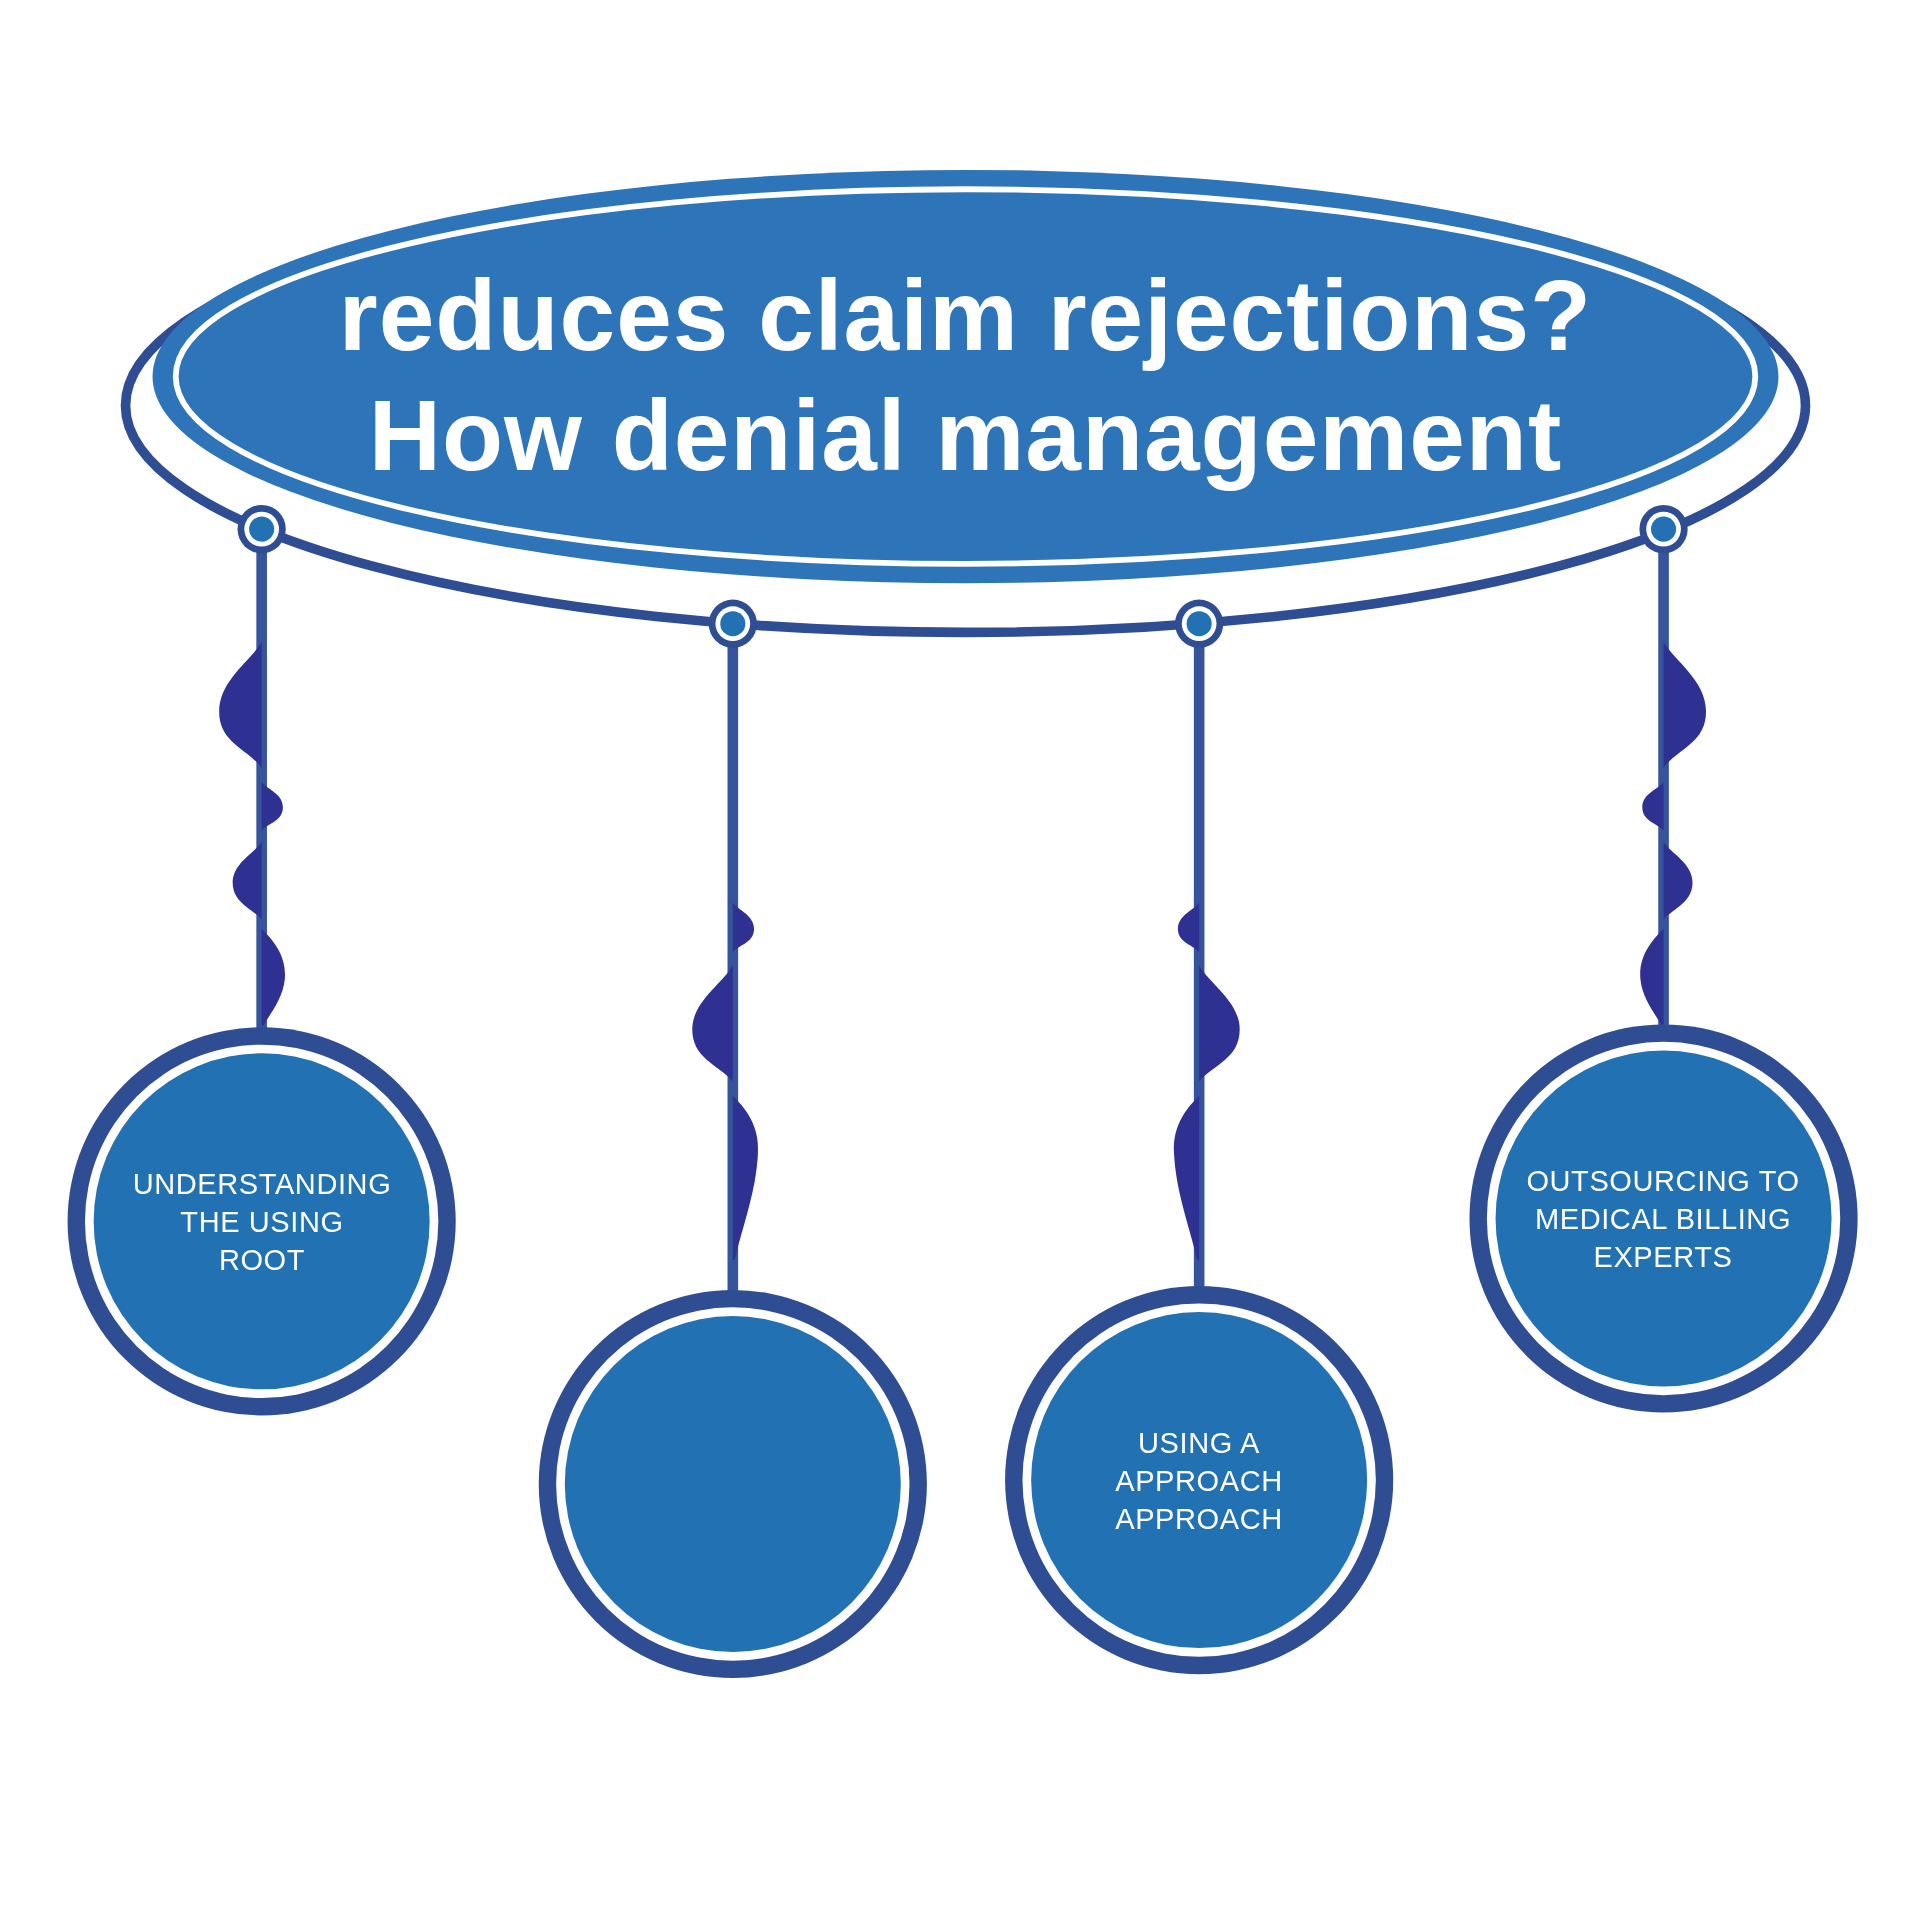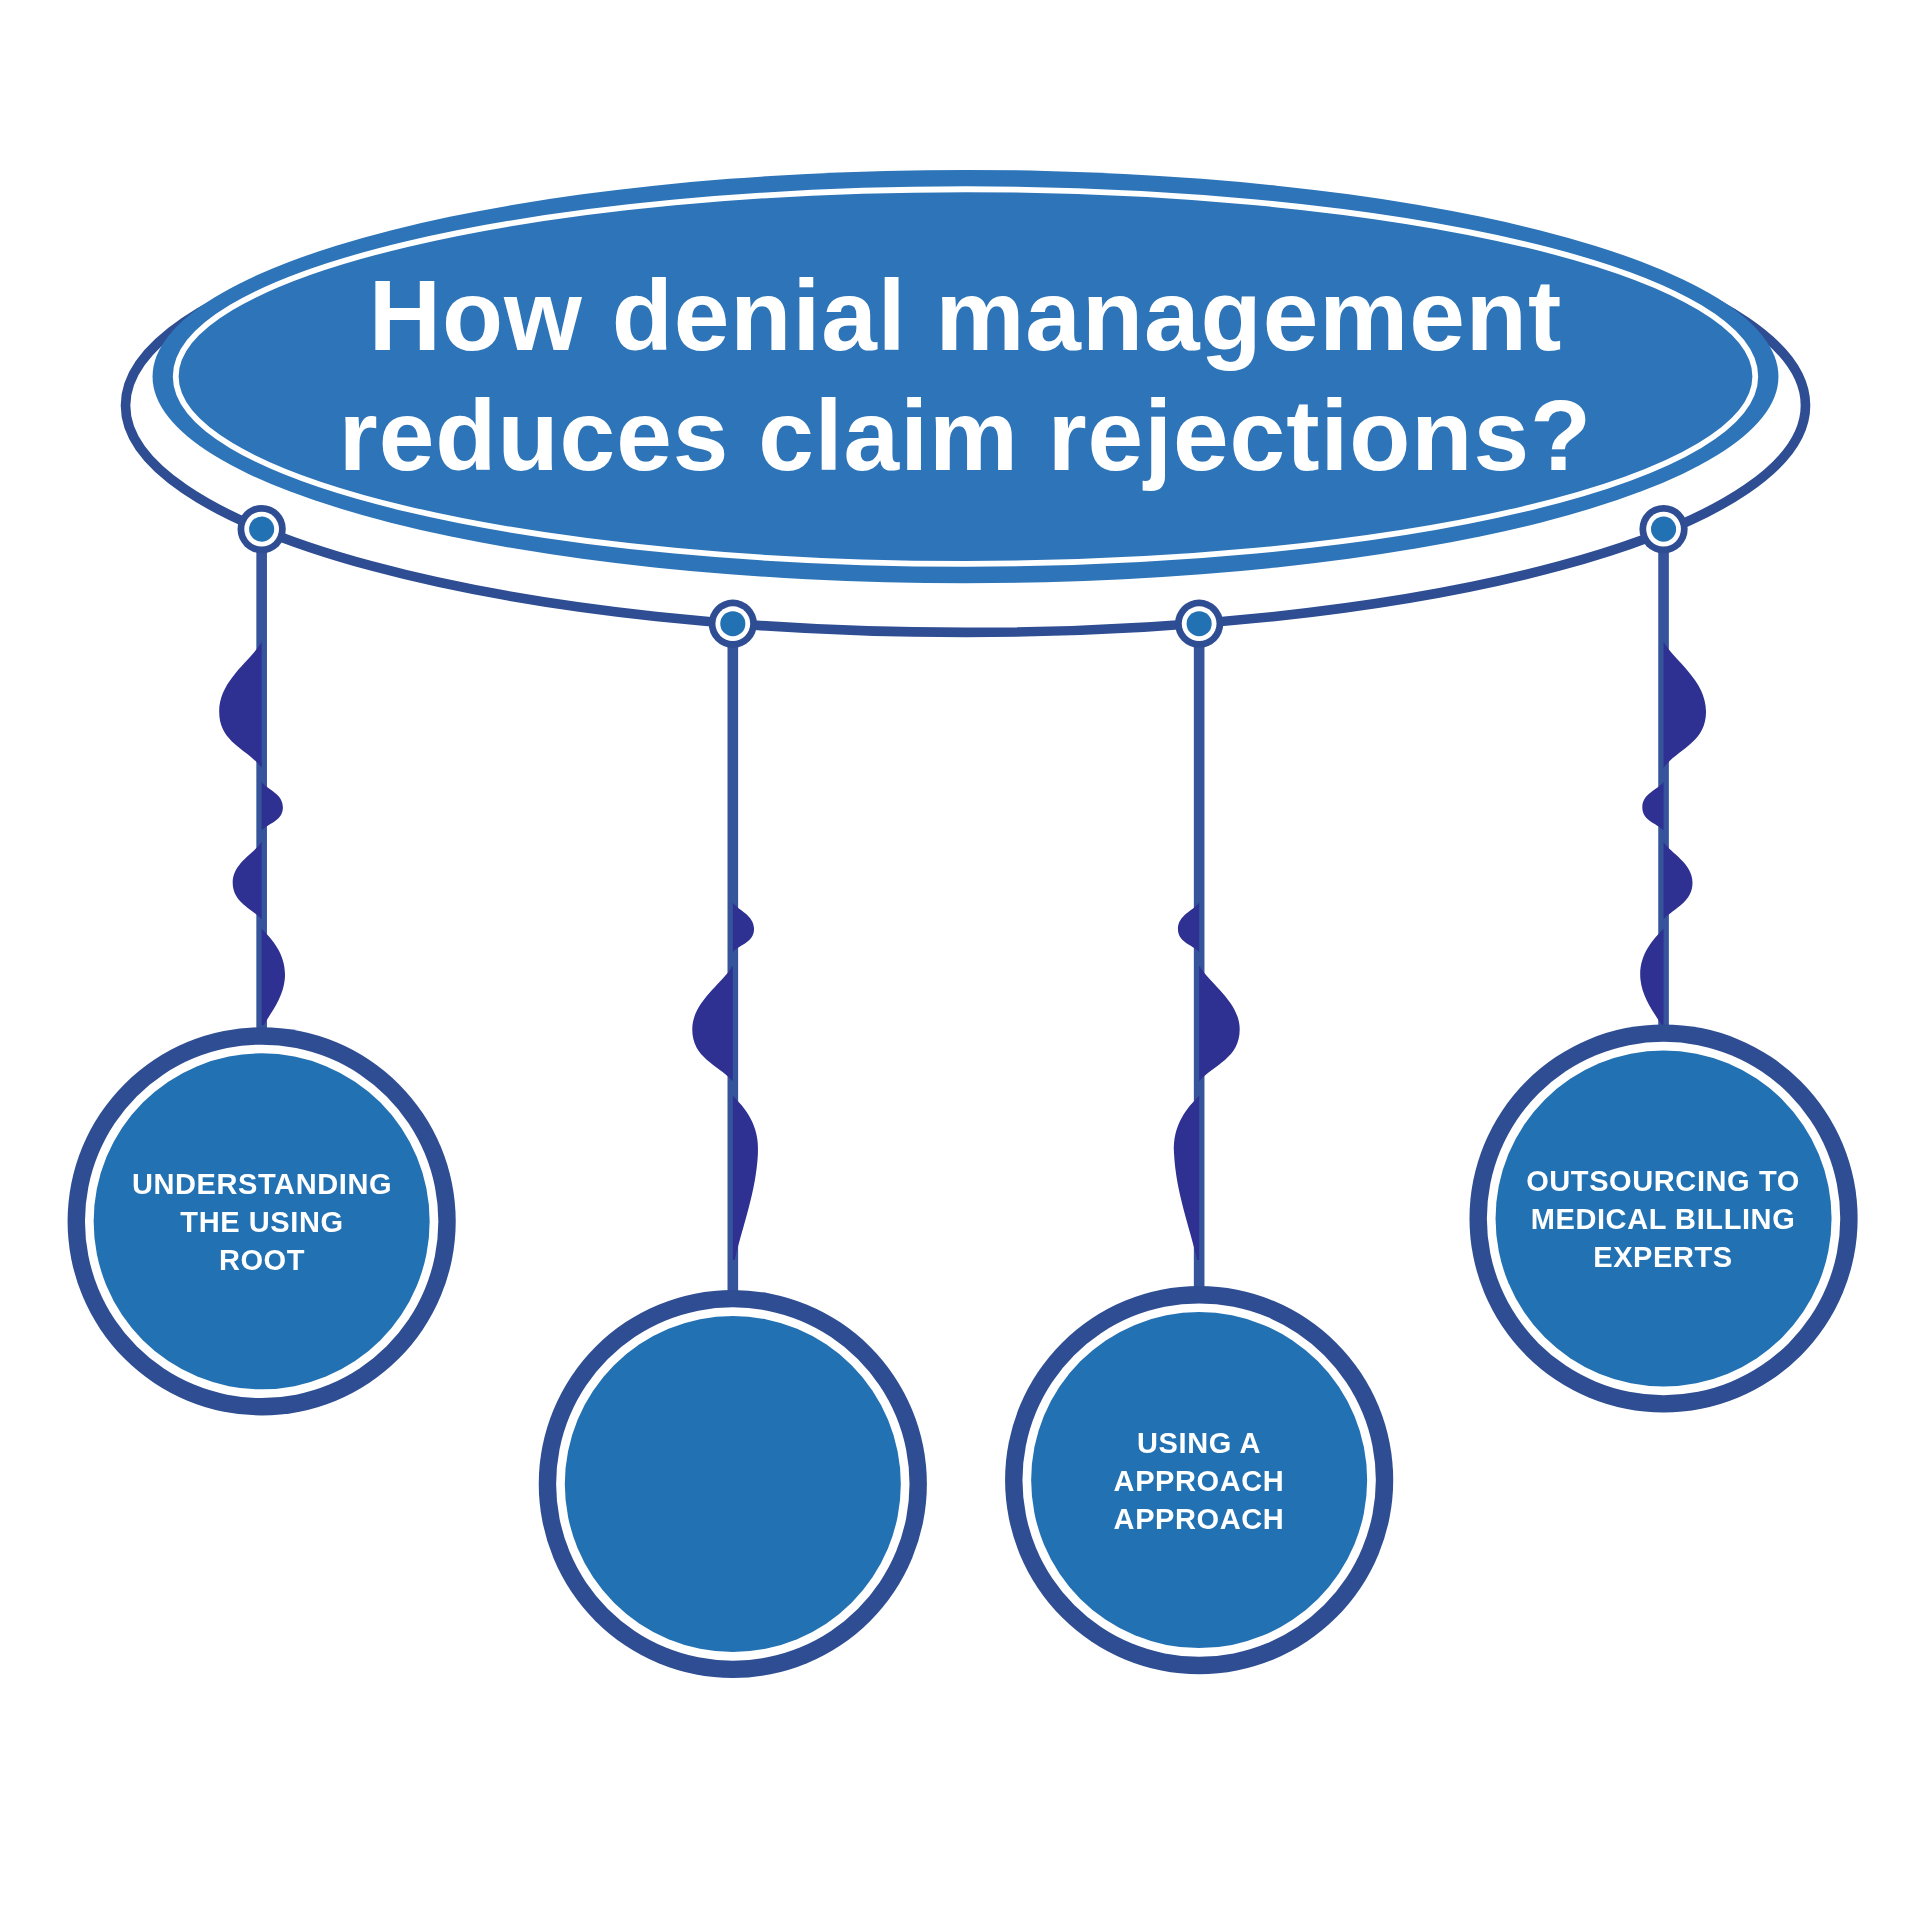--- a/index.html
+++ b/index.html
@@ -18,21 +18,21 @@
   .ring-dot{fill:#2171b3;}
   .node-outer{fill:#2e4d92;}
   .node-mid{fill:#ffffff;}
   .node-inner{fill:#2171b3;}
   .title{
     position:absolute;left:0;top:255px;width:1931px;text-align:center;
     color:#ffffff;font-weight:bold;font-size:100px;line-height:1.2;letter-spacing:1px;
   }
   .label{
     position:absolute;width:328px;text-align:center;color:#ffffff;
-    font-weight:bold;font-size:29px;line-height:38px;letter-spacing:0.6px;
+    font-weight:normal;font-size:29px;line-height:38px;letter-spacing:0.6px;
   }
   .label-1{left:98px;top:1165px;}
   .label-2{left:569px;top:1446px;}
   .label-3{left:1035px;top:1424px;}
   .label-4{left:1499px;top:1162px;}
 </style>
 </head>
 <body>
 
 <div class="canvas">
@@ -112,22 +112,22 @@
       <circle class="node-inner" cx="1242" cy="1533" r="174"></circle>
     </g>
     <g>
       <circle class="node-outer" cx="1723" cy="1262" r="201"></circle>
       <circle class="node-mid" cx="1723" cy="1262" r="183"></circle>
       <circle class="node-inner" cx="1723" cy="1262" r="174"></circle>
     </g>
   </svg>
 
   <div class="title">
+    <div>reduces claim rejections?</div>
     <div>How denial management</div>
-    <div>reduces claim rejections?</div>
   </div>
 
   <div class="label label-1">
     <div>UNDERSTANDING</div>
     <div>THE USING</div>
     <div>ROOT</div>
   </div>
   <div class="label label-3">
     <div>USING A</div>
     <div>APPROACH</div>

